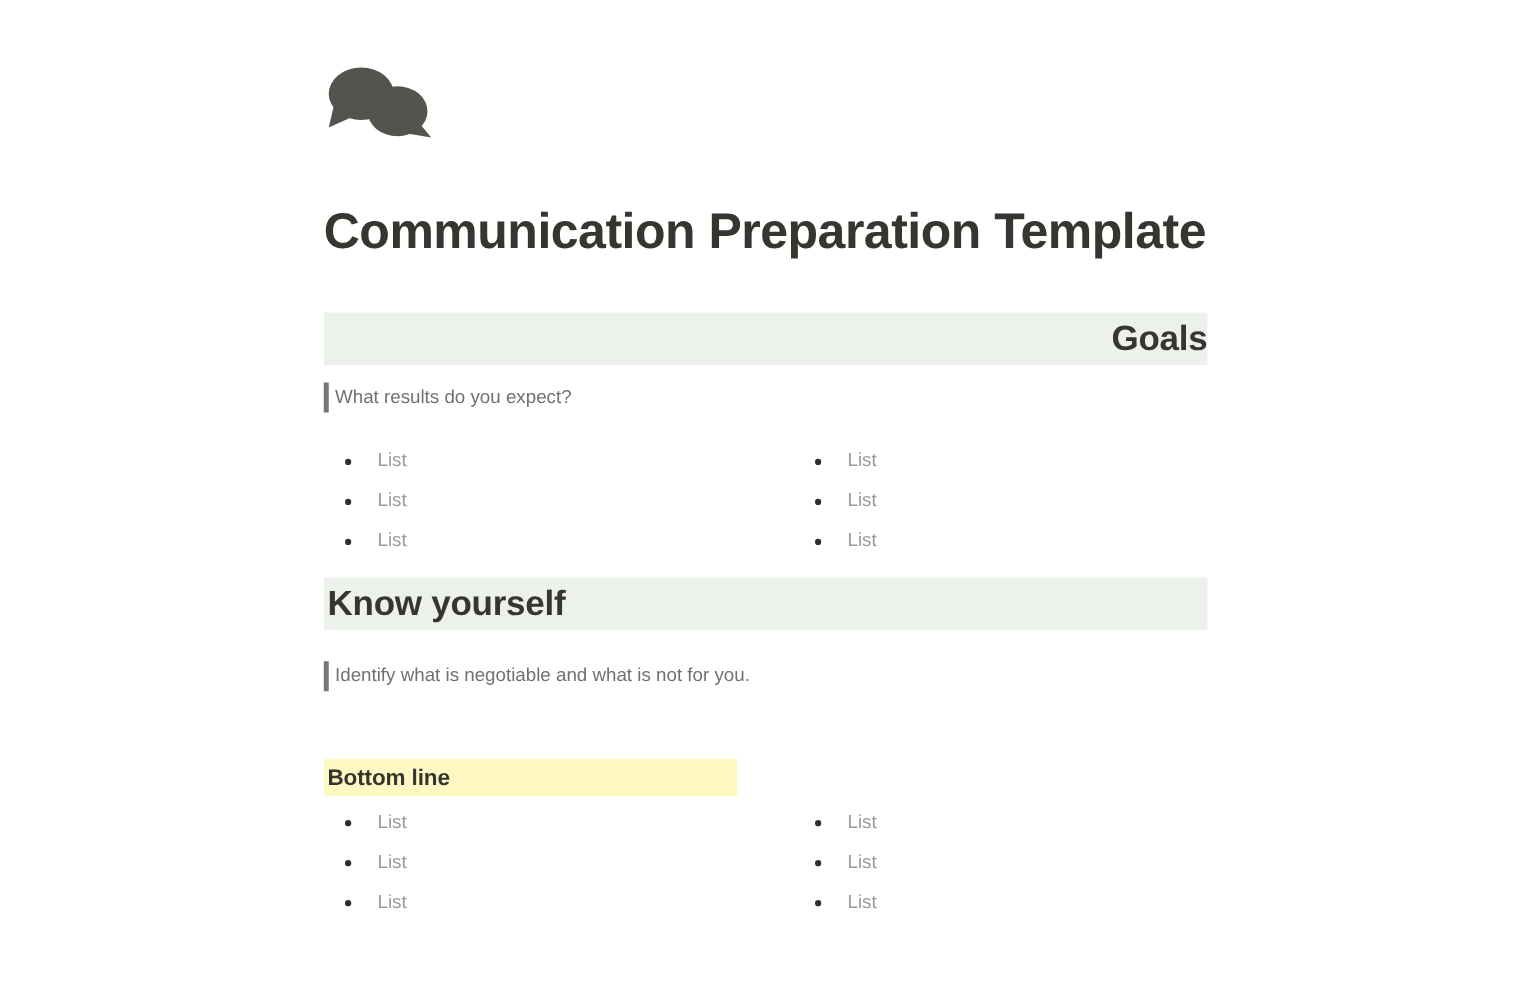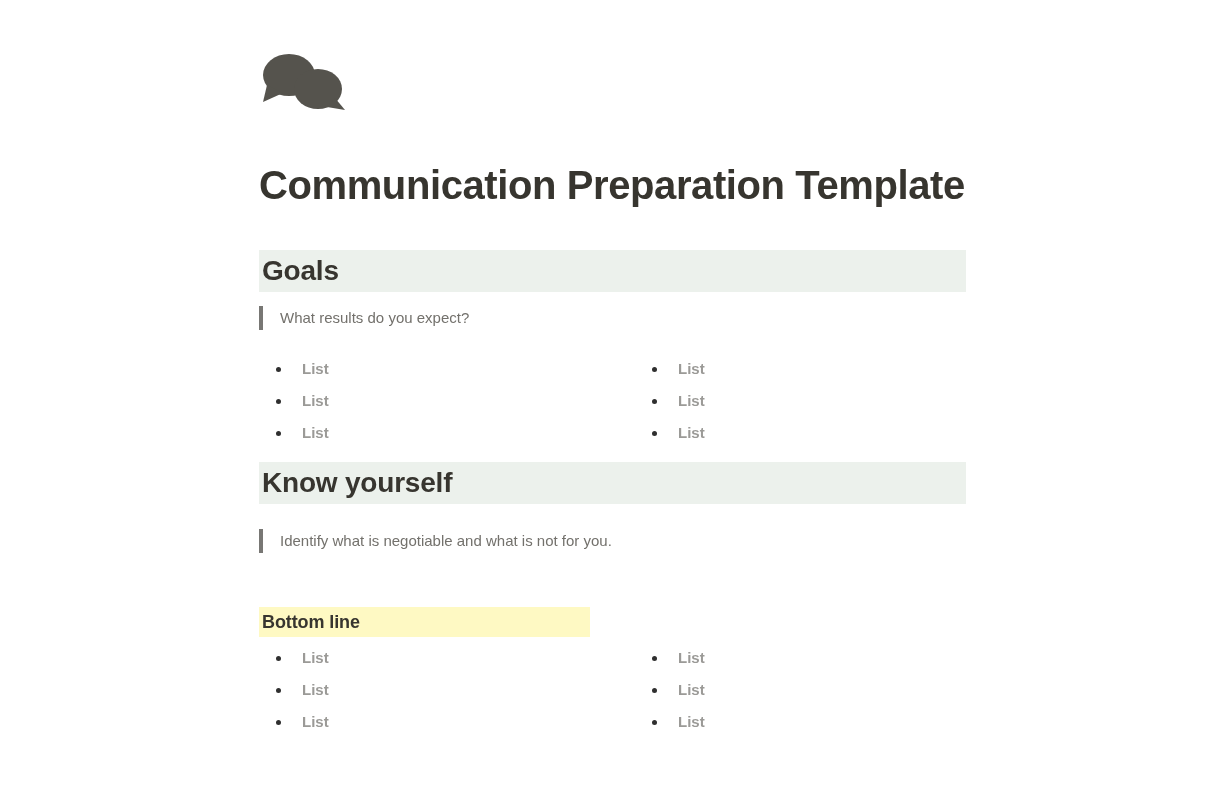--- a/index.html
+++ b/index.html
@@ -66,39 +66,39 @@
   .section-band h2 {
     margin: 0;
     padding: 0 0 0 3px;
     font-size: 28px;
     line-height: 42px;
     font-weight: 700;
     letter-spacing: -0.2px;
     color: #37352f;
     white-space: nowrap;
   }
-  .band-goals { top: 250px; }
+  .band-goals { top: 250px; text-align: right; }
   .band-know  { top: 462px; }
 
   
   .callout {
     position: absolute;
     left: 0px;
     display: flex;
     align-items: flex-start;
   }
   .callout-bar {
     width: 4px;
     height: 24px;
     background: #787774;
     flex: 0 0 auto;
     margin-top: 1px;
   }
   .callout-text {
-    padding-left: 17px;
+    padding-left: 5px;
     font-size: 15px;
     line-height: 26px;
     color: #73716c;
     white-space: nowrap;
   }
   .callout-goals { top: 305px; }
   .callout-know  { top: 528px; }
 
   
   .cols {
@@ -113,21 +113,20 @@
   }
   .col.right { margin-left: 45px; }
 
   .lists-goals { top: 353px; }
   .lists-know  { top: 642px; }
 
   ul.bullets {
     list-style: none;
     margin: 0;
     padding: 0;
-    font-weight: bold;
   }
   ul.bullets li {
     position: relative;
     height: 32px;
     line-height: 32px;
     padding-left: 43px;
     font-size: 15px;
     color: #9b9a97;
     white-space: nowrap;
   }

